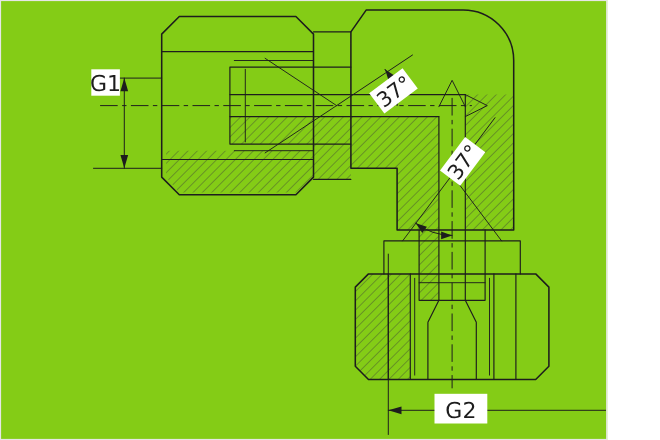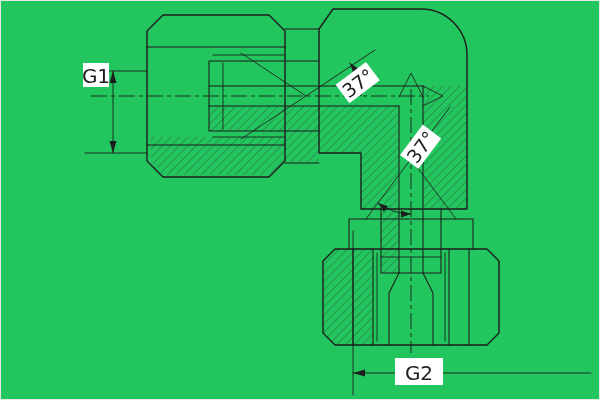--- a/index.html
+++ b/index.html
@@ -1,18 +1,18 @@
 <!DOCTYPE html>
 <html><head>
 <meta charset="utf-8">
 <style>
   html,body{margin:0;padding:0;background:#ffffff;}
   .frame{
-    width:600px;height:400px;position:relative;box-sizing:border-box;
-    background:#22c55e;border:1px solid #e6e6e6;overflow:hidden;
+    width:552px;height:400px;position:relative;box-sizing:border-box;
+    background:#84cc16;border:1px solid #e6e6e6;overflow:hidden;
     font-family:"DejaVu Sans",sans-serif;
     text-align:center;
   }
   svg{position:absolute;left:0;top:0;}
   .ol{fill:none;stroke-width:1.4;stroke-linejoin:round;stroke-linecap:round;}
   .md{fill:none;stroke-width:1.05;stroke-linecap:round;}
   .tn{fill:none;stroke-width:0.85;stroke-linecap:round;}
   .cl{fill:none;stroke-width:0.9;stroke-dasharray:16 4 4 4;}
   .dm{fill:none;stroke-width:0.9;stroke-linecap:round;}
   .hp{stroke:none;}

